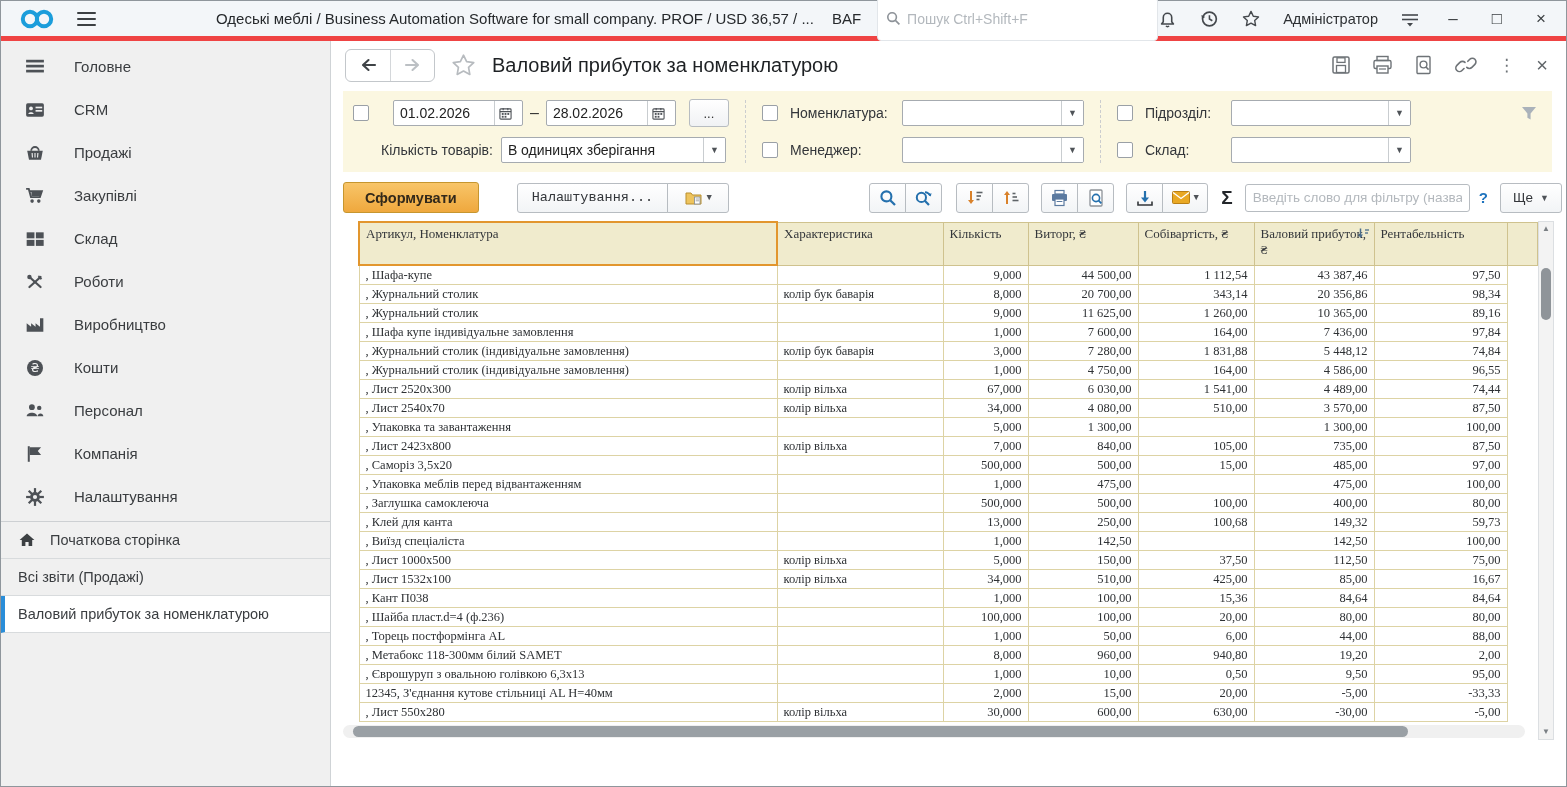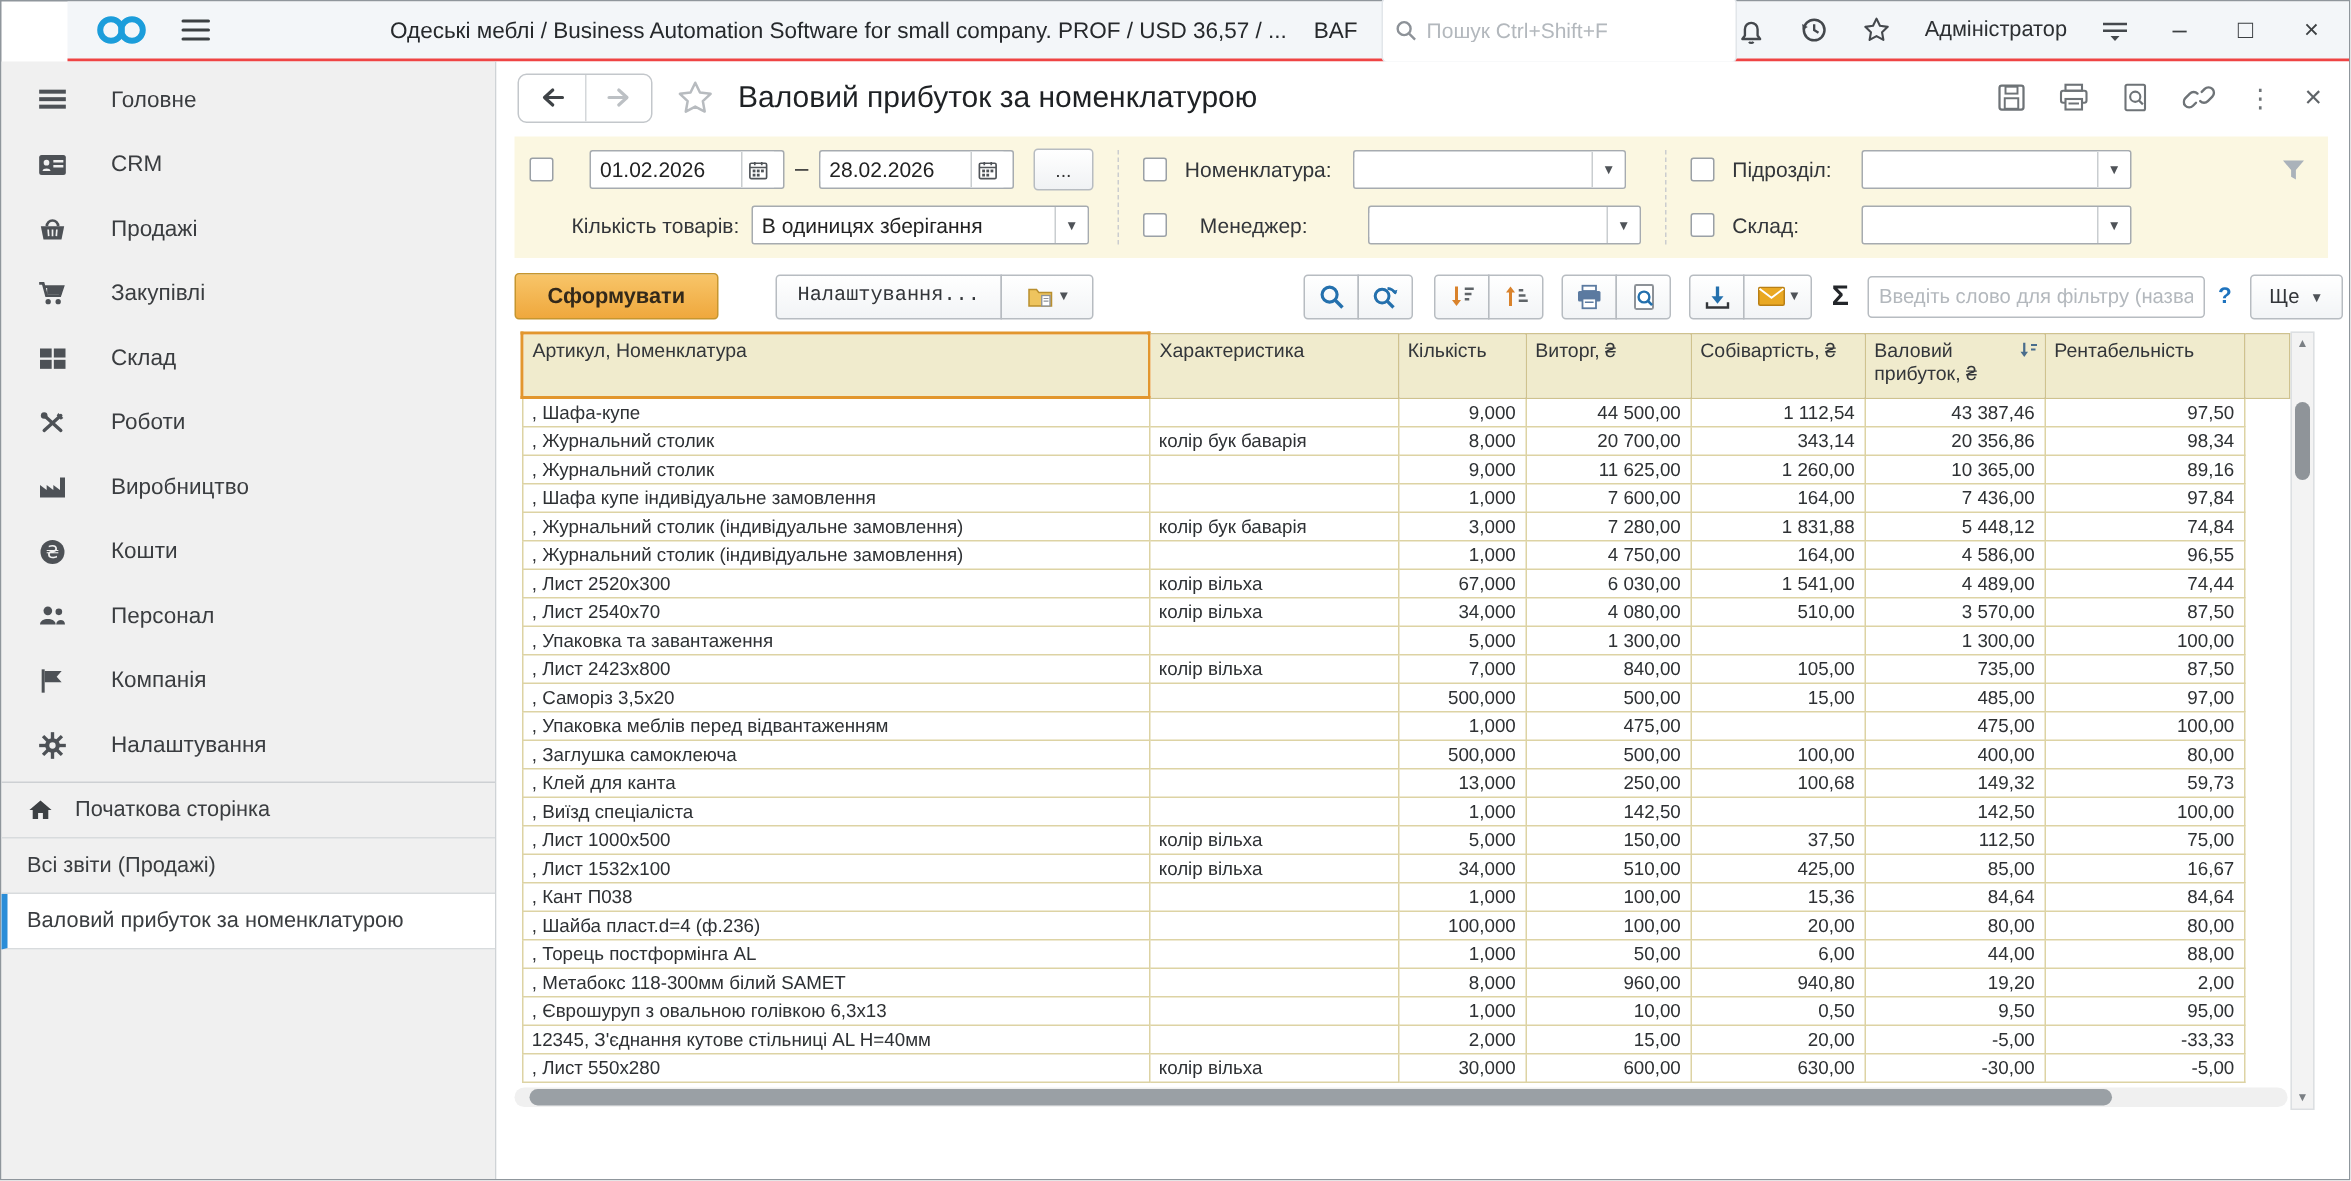--- a/index.html
+++ b/index.html
@@ -1,21 +1,21 @@
 <!DOCTYPE html>
 <html><head>
 <meta charset="utf-8">
 <style>
   * { box-sizing: border-box; margin:0; padding:0; }
   html,body { width:1567px; height:787px; overflow:hidden; }
   body { font-family:"Liberation Sans", sans-serif; color:#33363a; background:#fff; }
   .page { width:1567px; height:787px; border:1px solid #8f969c; display:flex; flex-direction:column; }
 
   
-  .topbar { height:40px; background:#f3f6f9; border-bottom:2px solid #ef4444; display:flex; align-items:center; flex:none; padding:0 14px 0 18px;margin-left:44px; }
+  .topbar { height:40px; background:#f3f6f9; border-bottom:5px solid #ef4444; display:flex; align-items:center; flex:none; padding:0 14px 0 18px; }
   .hamb { display:inline-flex; flex-direction:column; gap:4px; margin-left:22px; cursor:pointer; }
   .hamb i { width:19px; height:2px; background:#3c4043; border-radius:1px; }
   .tb-title { margin-left:120px; font-size:15px; color:#26292c; white-space:nowrap; }
   .tb-badge { margin-left:18px; font-size:15px; color:#26292c; }
   .tb-search { margin-left:16px; width:378px; height:44px; background:#fff; border:1px solid #e2e6ea; border-radius:4px; display:flex; align-items:center; padding:0 8px; gap:6px; }
   .tb-search input { border:none; outline:none; flex:1; font-size:14px; color:#333; background:transparent; }
   .tb-search input::placeholder { color:#b3b8bd; }
   .tb-right { margin-left:auto; display:flex; align-items:center; gap:22px; }
   .tb-user { font-size:14.5px; color:#2d3033; }
   .winbtn { font-size:17px; color:#3c4043; width:22px; text-align:center; cursor:pointer; }
@@ -68,21 +68,21 @@
   .tgroup .tbtn:last-child { border-radius:0 3px 3px 0; }
   .tgroup .tbtn:only-child { border-radius:3px; }
   .tbtn-text { font-size:13.5px; color:#33363a; padding:0 14px; }
   .sigma { font-size:19px; font-weight:700; color:#23262a; margin-left:13px; }
   .tfilter { margin-left:12px; width:233px; height:28px; border:1px solid #b7bcc1; border-radius:3px; padding:0 7px; font-size:13.5px; color:#333; outline:none; }
   .tfilter::placeholder { color:#b3b8bd; }
   .thelp { margin-left:9px; color:#1e73be; font-size:15px; font-weight:700; }
   .btn-more { margin-left:12px; height:30px; padding:0 12px; background:linear-gradient(#ffffff,#f2f4f6); border:1px solid #b7bcc1; border-radius:3px; font-size:13.5px; color:#33363a; display:flex; align-items:center; gap:7px; cursor:pointer; }
 
   
-  .table-zone { margin-left:16px; position:relative; flex:none; width:1196px; }
+  .table-zone { margin-left:27px; position:relative; flex:none; width:1196px;font-family:Liberation Serif, serif; }
   table { border-collapse:collapse; table-layout:fixed; width:1178px; }
   thead th { background:#f0ebcd; border:1px solid #cfc28e; font-weight:400; font-size:13px; text-align:left; padding:3px 6px 2px 6px; vertical-align:top; color:#33363a; height:43px; position:relative; }
   thead th.sel { border:2px solid #e2962e; }
   thead th.filler, tbody td.filler { background:#fff; border:none; border-left:1px solid #cfc28e; }
   thead th.filler { background:#f0ebcd; border:1px solid #cfc28e; }
   tbody td { border:1px solid #ddd3a4; font-size:12.5px; padding:0 6px; height:19px; line-height:18px; white-space:nowrap; overflow:hidden; color:#2e3134; background:#fff; }
   tbody td.t-r { text-align:right; }
   .sorticon { position:absolute; top:4px; right:4px; }
 
   
@@ -399,21 +399,21 @@
             <span class="flabel" style="margin-left:12px; width:112px">Номенклатура:</span>
             <span class="fieldbox" style="width:182px">
               <input style="flex: 1 1 0%;">
               <span class="seg">
                   <span class="caret">▼</span>
                 </span>
             </span>
           </div>
           <div class="frow">
             <span class="cb"></span>
-            <span class="flabel" style="margin-left:22px; width:112px">Менеджер:</span>
+            <span class="flabel" style="margin-left:12px; width:112px">Менеджер:</span>
             <span class="fieldbox" style="width:182px">
               <input style="flex: 1 1 0%;">
               <span class="seg">
                   <span class="caret">▼</span>
                 </span>
             </span>
           </div>
         </div>
 
         <div class="fgroup g3">

